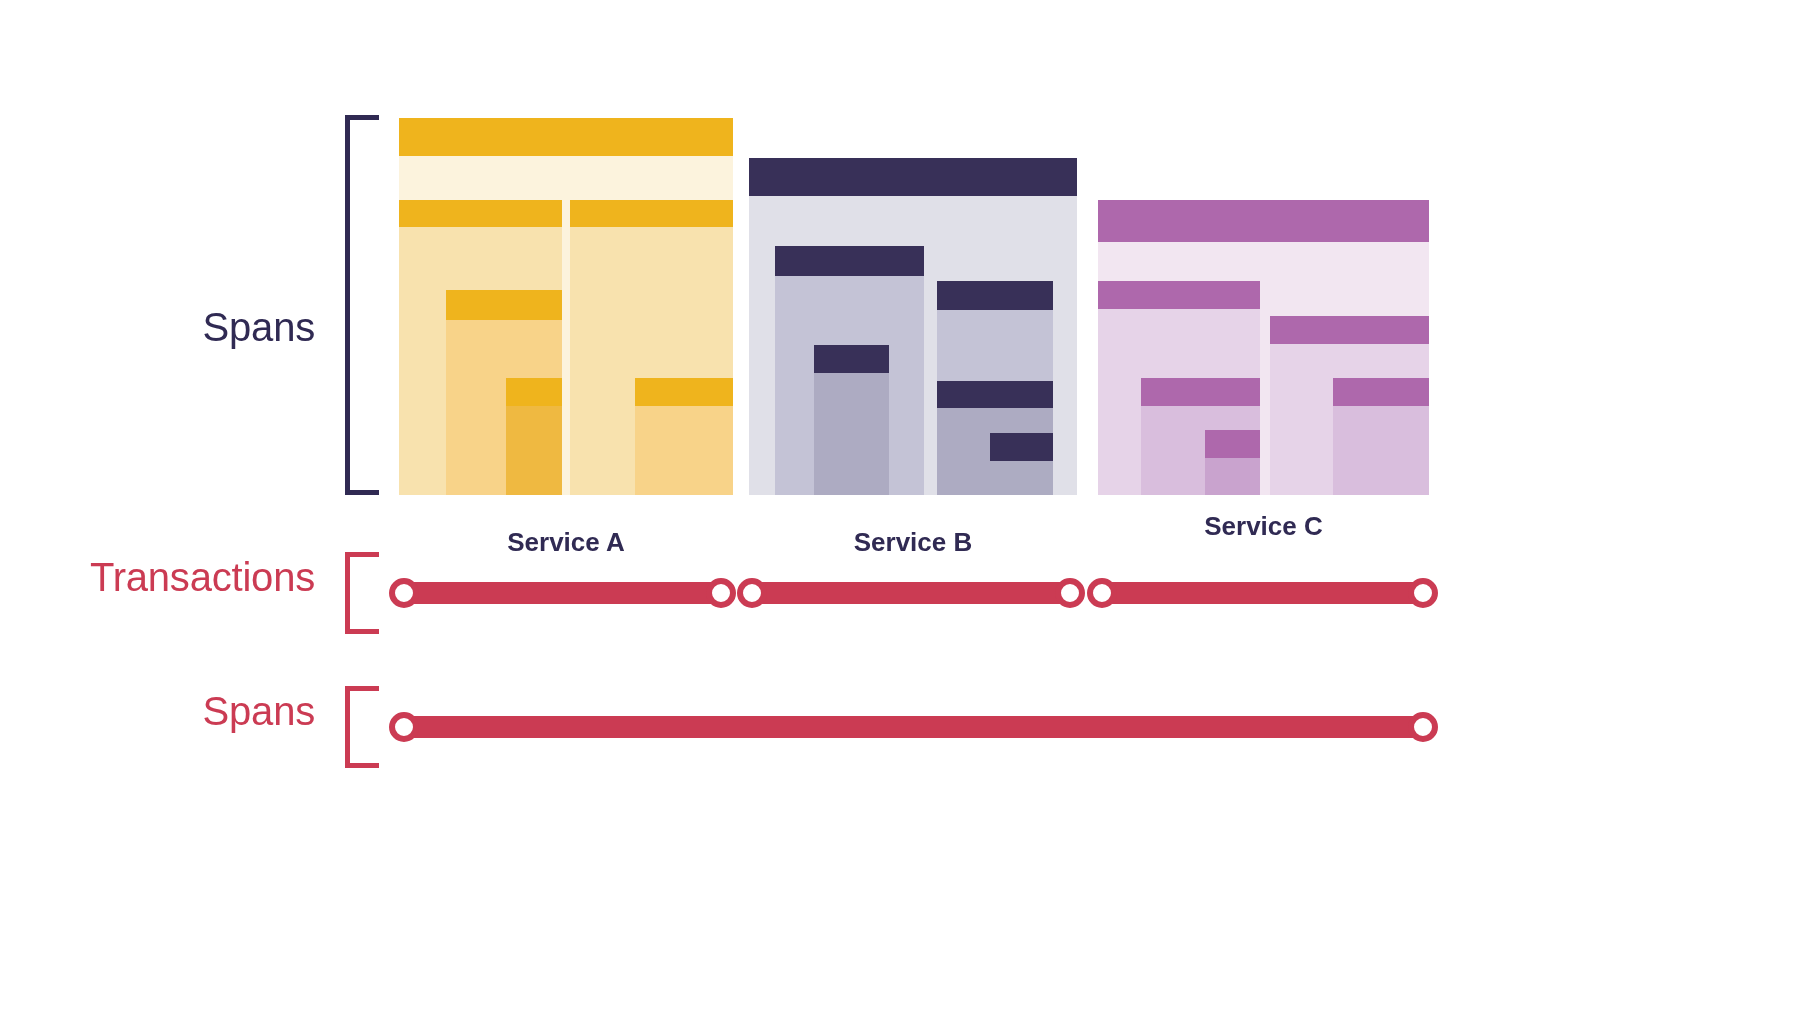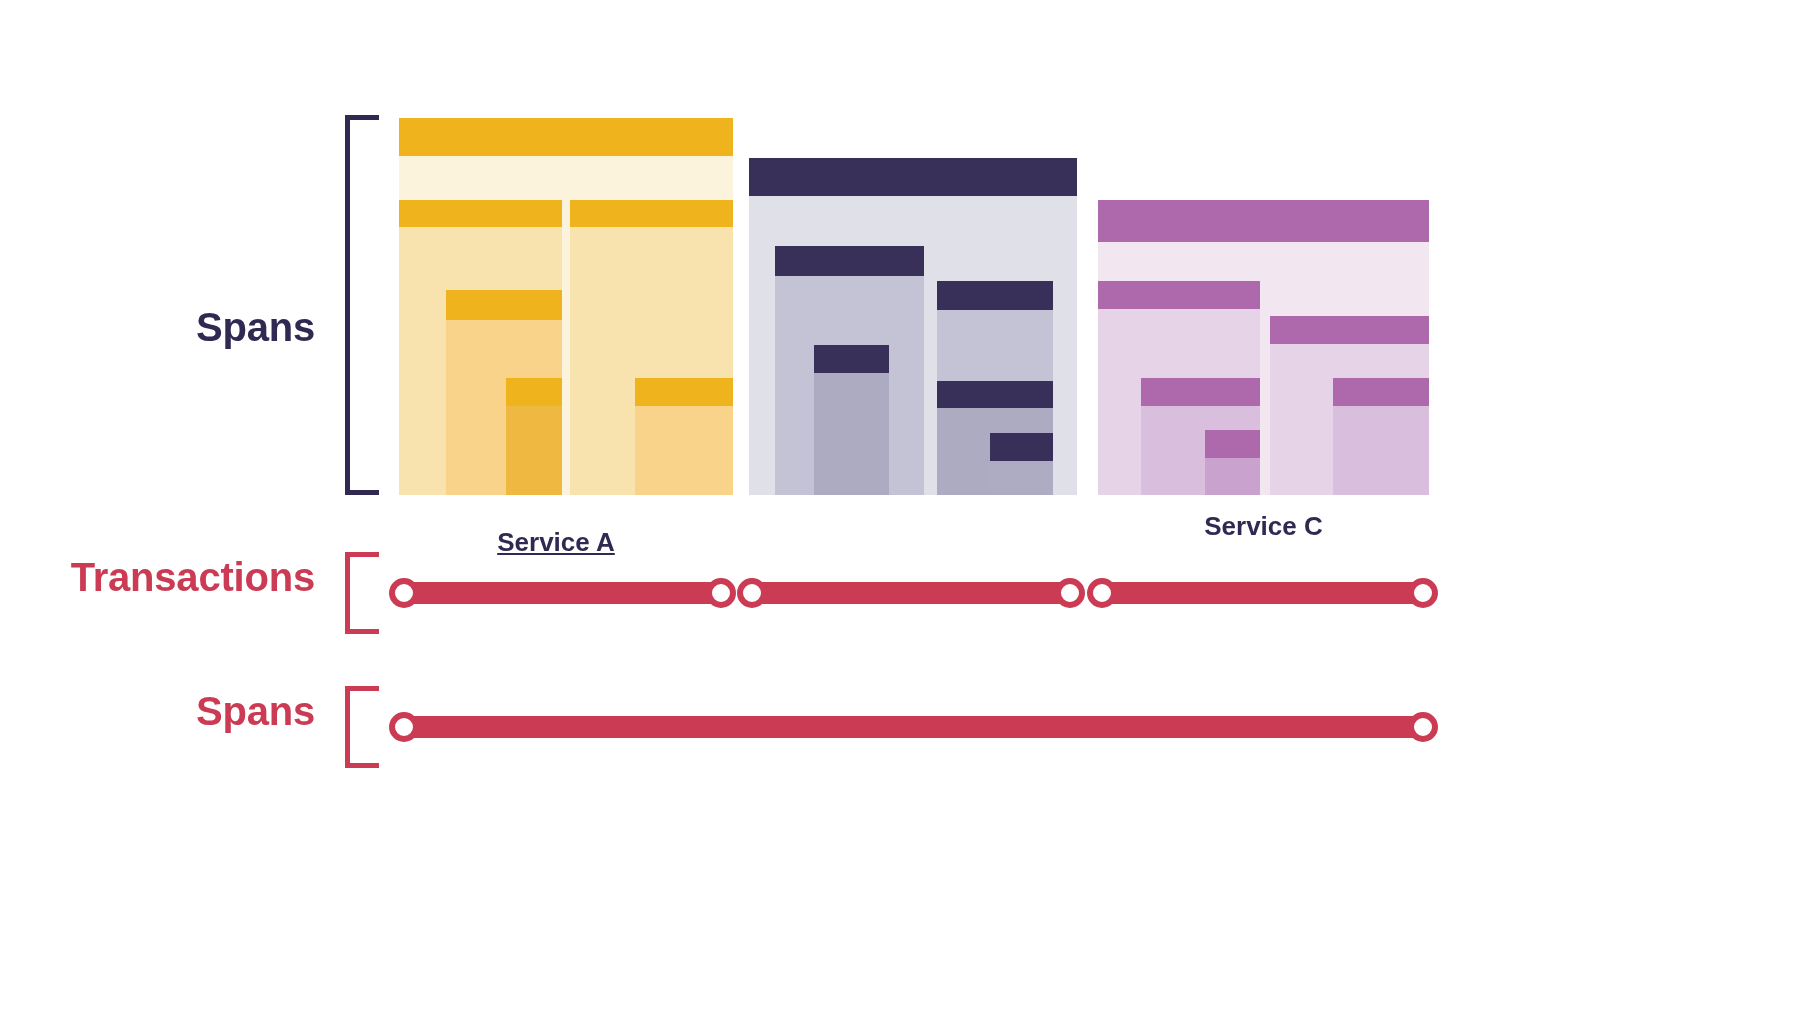--- a/index.html
+++ b/index.html
@@ -8,21 +8,21 @@
     background:#ffffff;
     font-family:"Liberation Sans", sans-serif;
     overflow:hidden;
     position:relative;
   }
   .stage{position:absolute;left:0;top:0;width:1800px;height:1031px;}
 
   
   .row-label{
     position:absolute;
-    font-weight:bold;
+    font-weight:normal;
     letter-spacing:-0.2px;
     white-space:nowrap;
   }
   #lbl-spans{right:1485px;top:305px;font-size:40px;color:#302A53;}
   #lbl-transactions{right:1485px;top:555px;font-size:40px;color:#CB3B53;}
   #lbl-trace{right:1485px;top:689px;font-size:40px;color:#CB3B53;}
 
   
   .bracket{position:absolute;}
   .bracket .v{position:absolute;left:0;top:0;bottom:0;width:5px;}
@@ -166,21 +166,22 @@
     <div class="span-block c-g-body" style="left:1141px;top:378px;width:119px;height:117px;"></div>
     <div class="span-block c-g-head" style="left:1141px;top:378px;width:119px;height:28px;"></div>
 
     <div class="span-block c-g-body" style="left:1333px;top:378px;width:96px;height:117px;"></div>
     <div class="span-block c-g-head" style="left:1333px;top:378px;width:96px;height:28px;"></div>
 
     <div class="span-block c-gg-body" style="left:1205px;top:430px;width:55px;height:65px;"></div>
     <div class="span-block c-gg-head" style="left:1205px;top:430px;width:55px;height:28px;"></div>
   </div>
 
-  <div class="svc-caption" style="left:389px;top:527px;width:334px;text-decoration:underline;">Service A</div>
+  <div class="svc-caption" style="left:399px;top:527px;width:334px;">Service A</div>
+  <div class="svc-caption" style="left:749px;top:527px;width:328px;">Service B</div>
   <div class="svc-caption" style="left:1098px;top:511px;width:331px;">Service C</div>
 
   <div>
     <div class="timeline" style="left:398px;top:582px;width:325px;"></div>
     <div class="timeline" style="left:746px;top:582px;width:326px;"></div>
     <div class="timeline" style="left:1096px;top:582px;width:329px;"></div>
 
     <div class="tl-dot" style="left:389px;top:578px;"></div>
     <div class="tl-dot" style="left:706px;top:578px;"></div>
     <div class="tl-dot" style="left:737px;top:578px;"></div>

